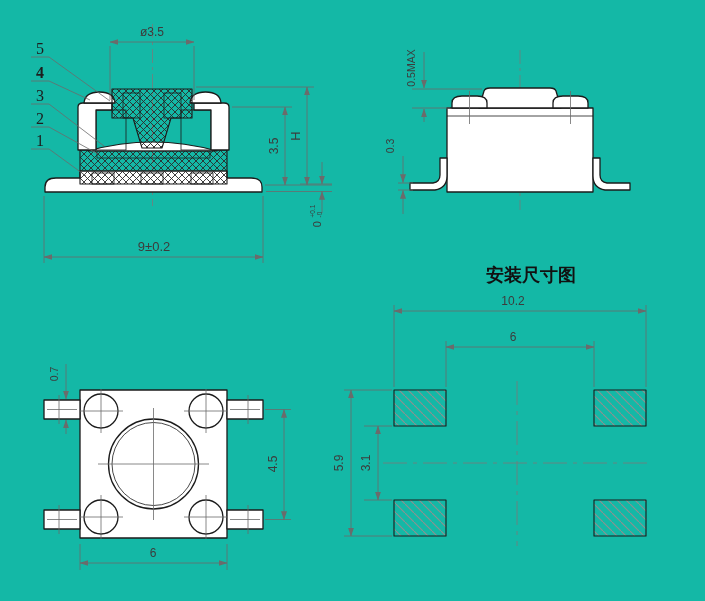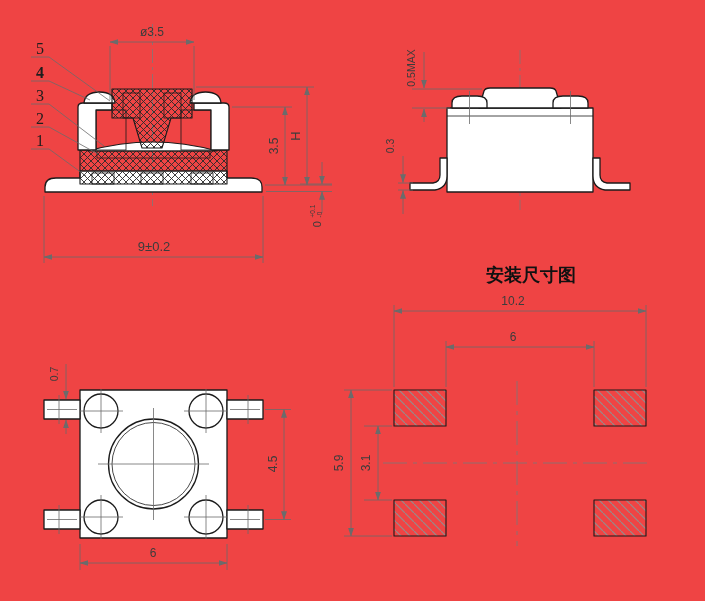--- a/index.html
+++ b/index.html
@@ -1,17 +1,17 @@
 <!DOCTYPE html>
 <html><head>
 <meta charset="utf-8">
 <style>
   html,body{margin:0;padding:0;background:#f4f4f4;}
   .canvas{
-    position:relative;width:705px;height:601px;background:#ef4444;
+    position:relative;width:705px;height:601px;background:#14b8a6;
     font-family:"Liberation Sans",sans-serif;overflow:hidden;
   }
   svg{display:block;}
   
   .ol  {stroke:#1b1b1b;stroke-width:1.3;fill:none;stroke-linejoin:round;}
   .olf {stroke:#1b1b1b;stroke-width:1.3;fill:#ffffff;stroke-linejoin:round;}
   .olh {stroke:#1b1b1b;stroke-width:1.1;stroke-linejoin:round;}
   .thin{stroke:#1b1b1b;stroke-width:.8;fill:none;}
   
   .dim {stroke:#6b6b6b;stroke-width:.8;fill:none;}

